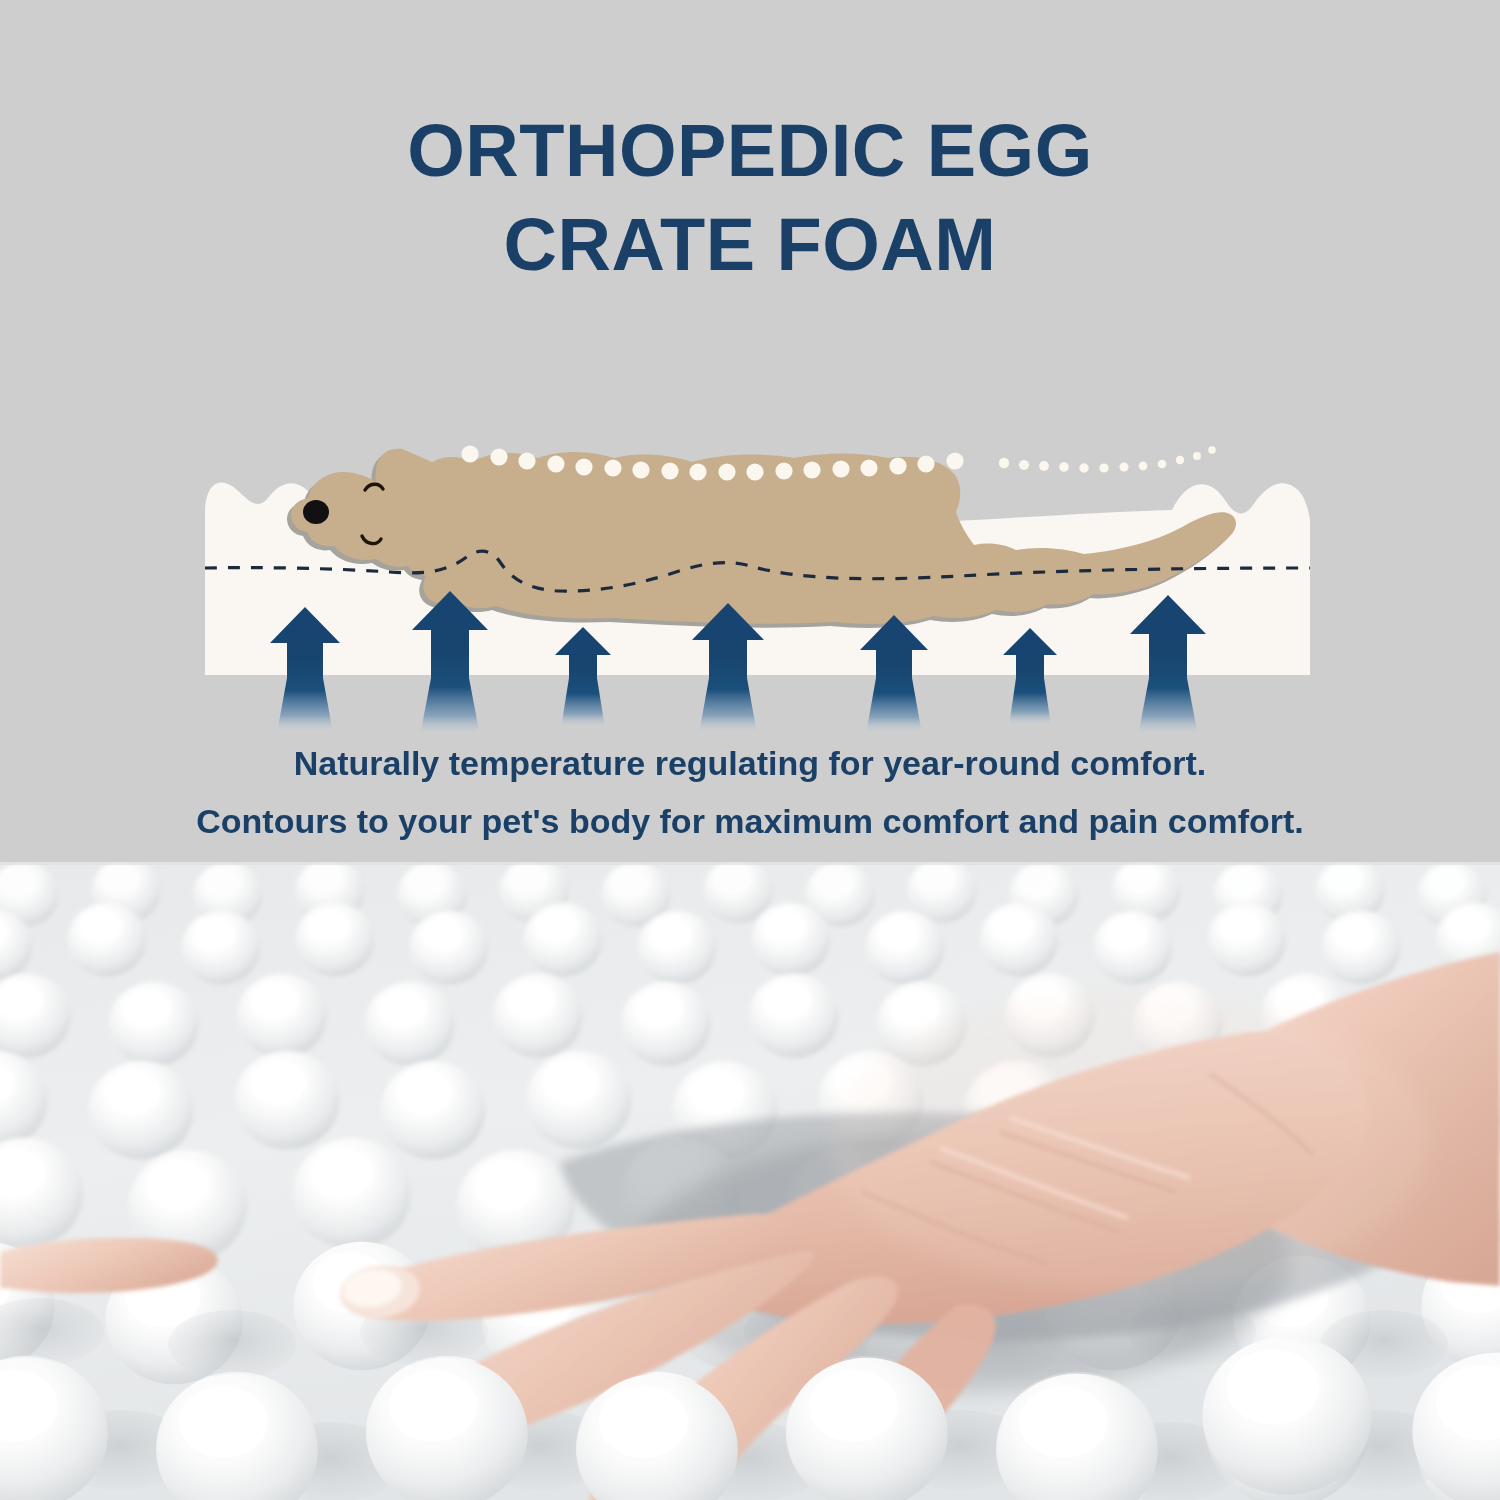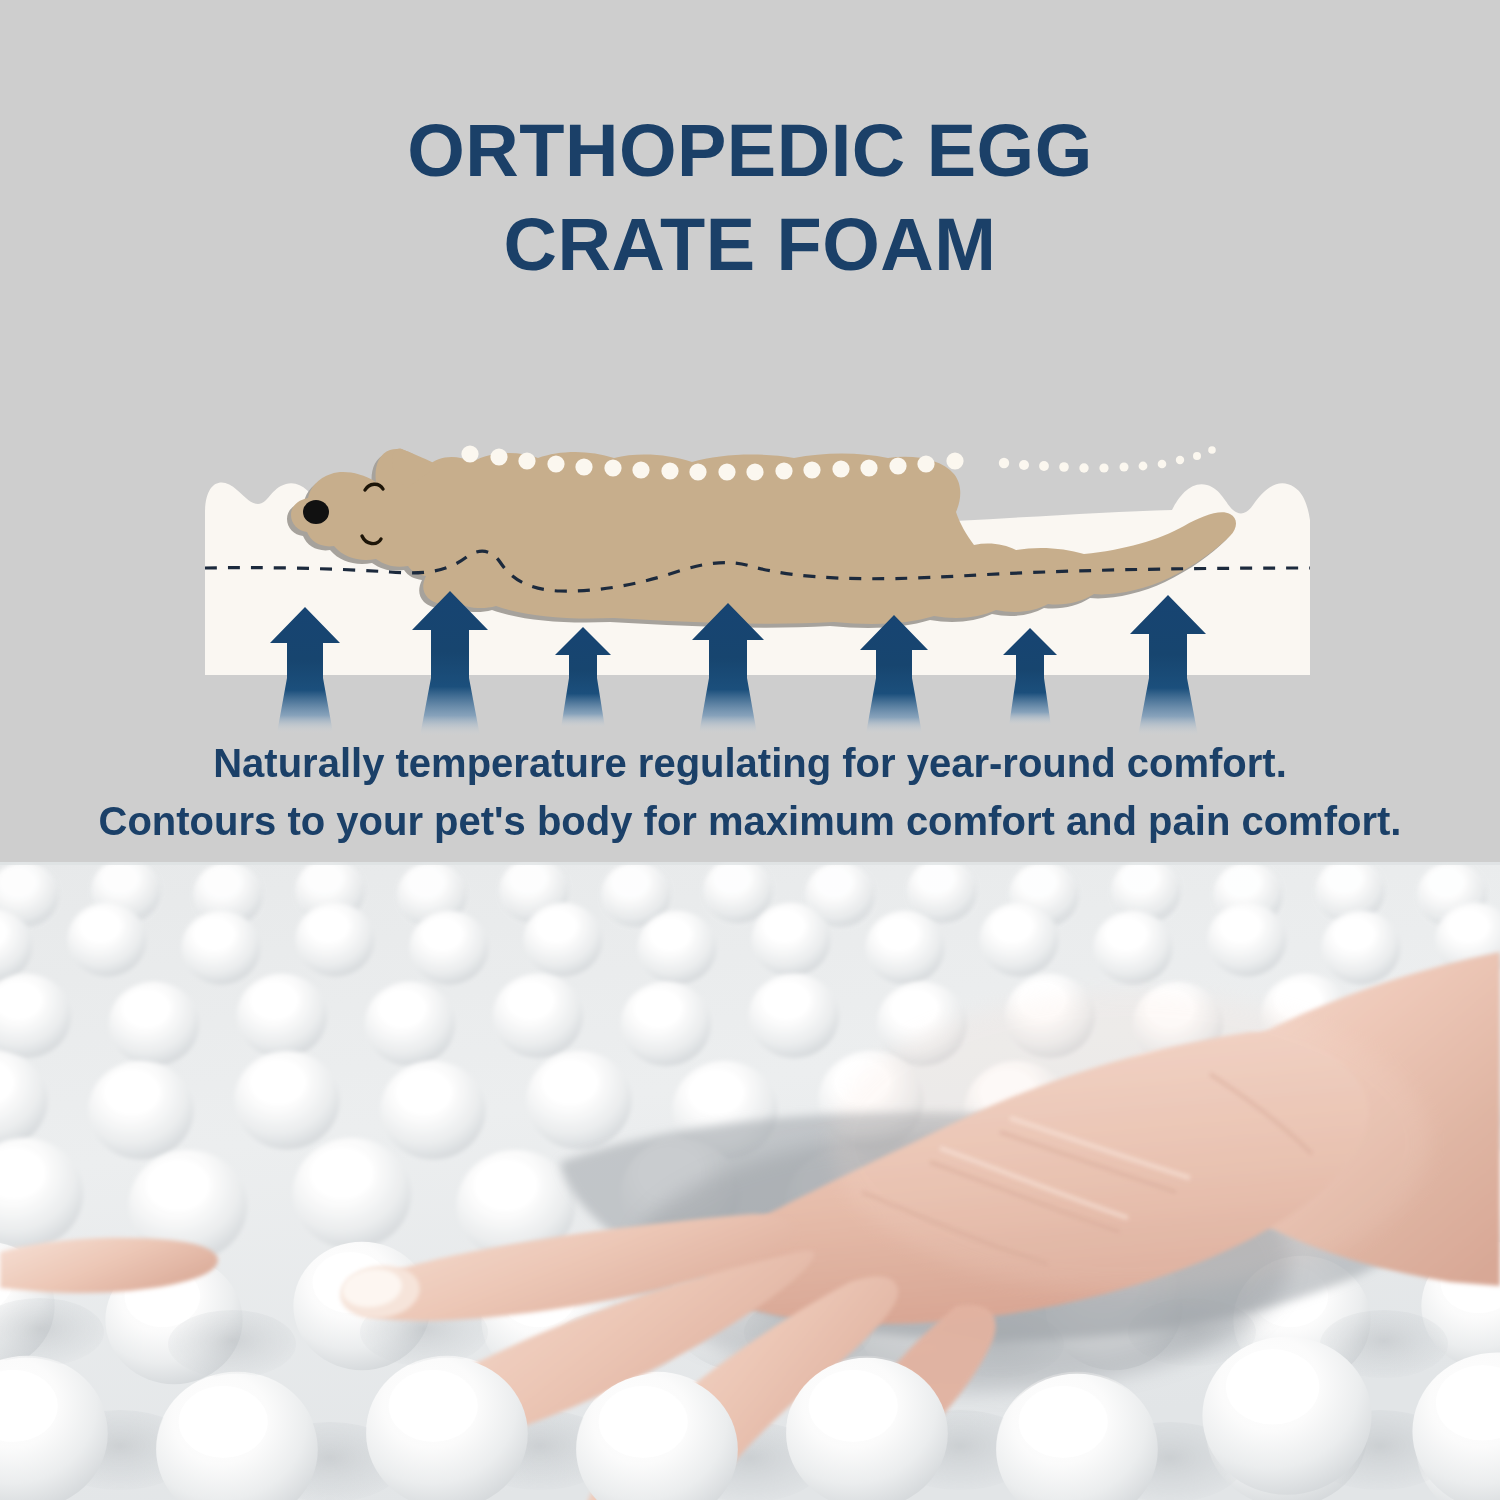--- a/index.html
+++ b/index.html
@@ -28,21 +28,21 @@
     white-space:pre-line;
   }
 
   #diagram{position:absolute;left:0;top:300px;width:1500px;height:400px;}
   #diagram svg{display:block;}
 
   #caption{
     position:absolute;left:0;top:696px;width:1500px;
     text-align:center;
     color:#1b4068;
-    font-size:40px;
+    font-size:34px;
     line-height:58px;
     font-weight:600;
   }
   #caption div{white-space:nowrap;}
 
   
   #photo-panel{
     position:absolute;left:0;top:862px;width:1500px;height:638px;
     background:#e9ebec;
     overflow:hidden;

